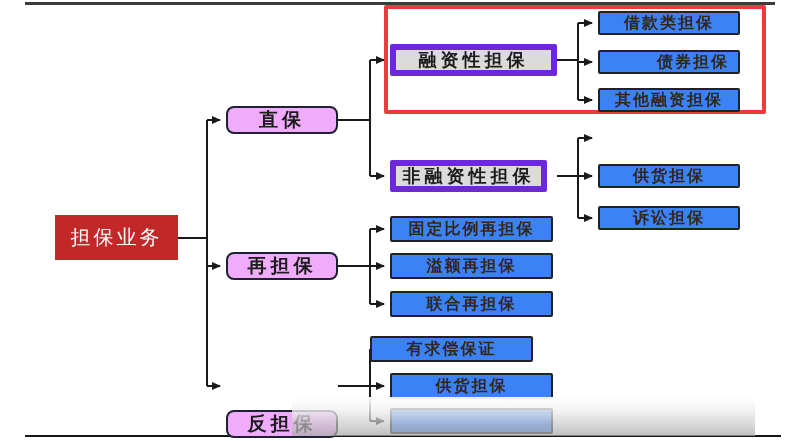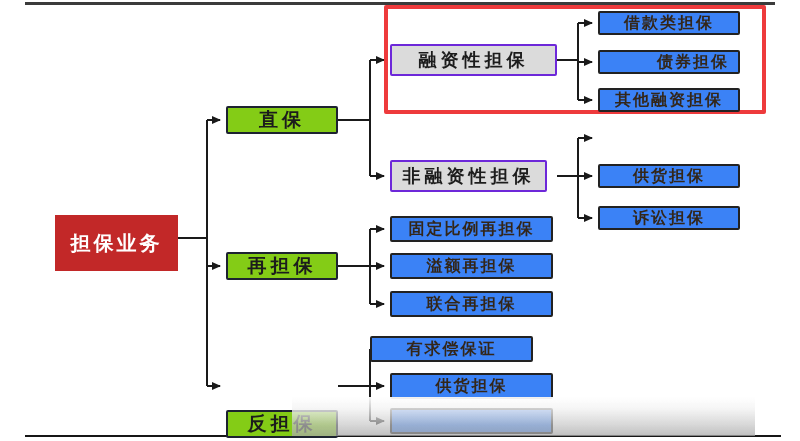--- a/index.html
+++ b/index.html
@@ -16,33 +16,33 @@
   .hl {
     position:absolute; left:384px; top:5px; width:382px; height:109px;
     border:4px solid #ee3a3c; border-radius:2px; box-sizing:border-box;
   }
 
   .node {
     position:absolute; display:flex; align-items:center; justify-content:center;
     box-sizing:border-box; white-space:nowrap; color:#1c1c1c;
   }
   .root {
-    left:55px; top:215px; width:123px; height:56px;
-    background:#c22828; color:#ffffff; font-weight:bold; font-size:20px; letter-spacing:3px;
+    left:55px; top:215px; width:123px; height:45px;
+    background:#c22828; color:#ffffff; font-weight:normal; font-size:20px; letter-spacing:3px;
   }
   .lv1 {
-    background:#84cc16; border:2px solid #1d2230; border-radius:2px;
+    background:#f0abfc; border:2px solid #1d2230; border-radius:8px;
     font-weight:bold; font-size:19px; letter-spacing:4px;
   }
   .p-zhibao    { left:226px; top:106px; width:112px; height:28px; }
   .p-zaidanbao { left:226px; top:252px; width:112px; height:28px; }
   .p-fandanbao { left:226px; top:372px; width:112px; height:28px;margin-top:38px; }
 
   .cat {
-    background:#dbdbdb; border:2px solid #6d28d9; border-radius:2px;
+    background:#dbdbdb; border:6px solid #6d28d9; border-radius:2px;
     font-weight:bold; font-size:18px; letter-spacing:4px;
   }
   .p-rongzi    { left:390px; top:44px;  width:167px; height:32px; }
   .p-feirongzi { left:390px; top:160px; width:157px; height:32px; }
 
   .leaf {
     background:#3b82f6; border:2px solid #222222; border-radius:2px;
     font-weight:600; font-size:16px; letter-spacing:2px; color:#332619;
   }
   .p-jiekuan     { left:598px; top:11px;  width:142px; height:24px; }

